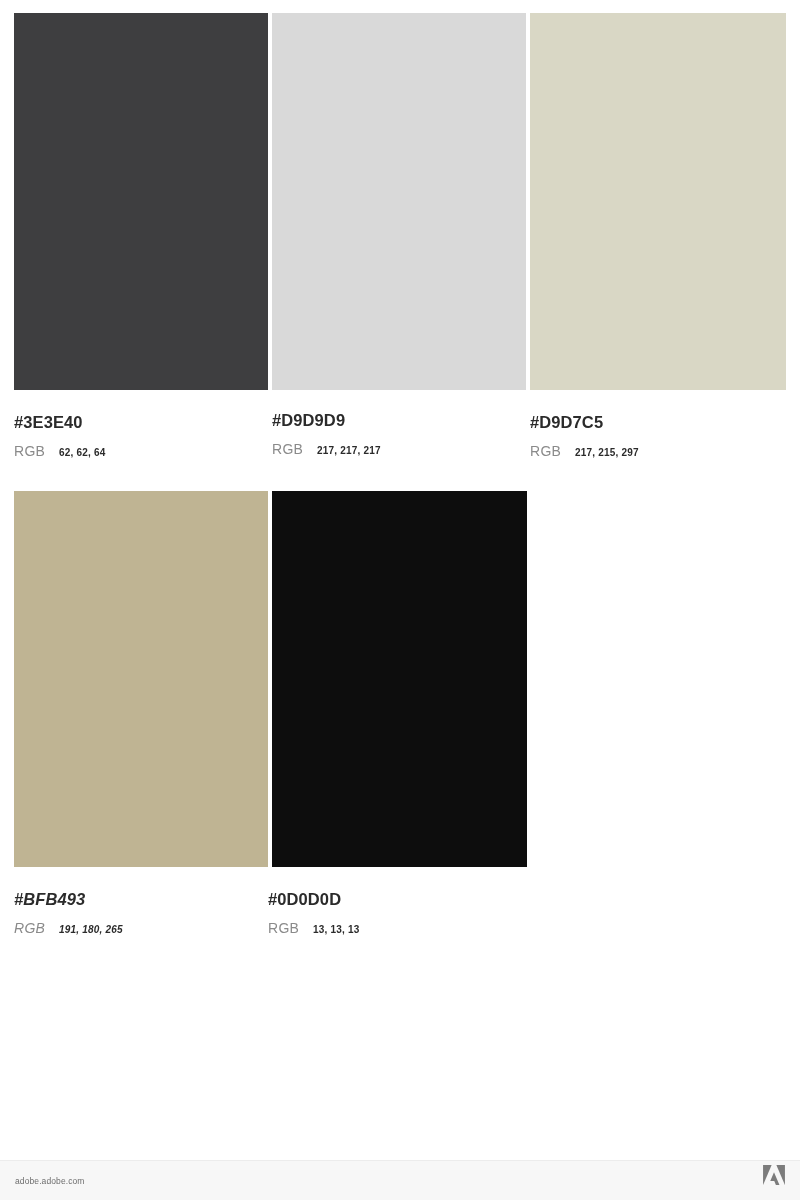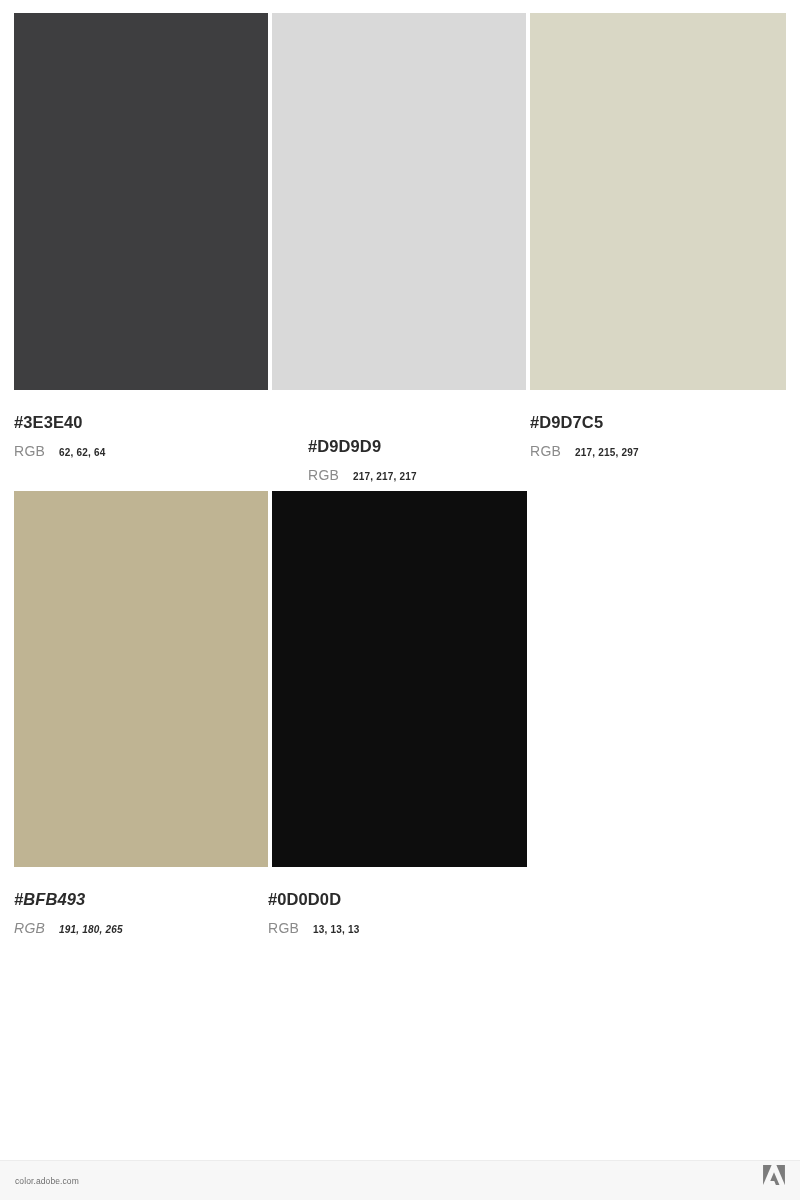--- a/index.html
+++ b/index.html
@@ -83,21 +83,21 @@
       <div class="meta" style="left: 14px; top: 414px;">
         <div class="hex">#3E3E40</div>
         <div class="rgb-line">
           <span class="rgb-label">RGB</span>
           <span class="rgb-values">62, 62, 64</span>
         </div>
       </div>
       <div class="swatch-cell" style="left: 272px; top: 13px; width: 254px; height: 377px;">
         <div class="swatch-chip" title="#D9D9D9" style="background: rgb(217, 217, 217);"></div>
       </div>
-      <div class="meta" style="left: 272px; top: 438px; margin-left: 36px;">
+      <div class="meta" style="left: 272px; top: 412px;">
         <div class="hex">#D9D9D9</div>
         <div class="rgb-line">
           <span class="rgb-label">RGB</span>
           <span class="rgb-values">217, 217, 217</span>
         </div>
       </div>
       <div class="swatch-cell" style="left: 530px; top: 13px; width: 256px; height: 377px;">
         <div class="swatch-chip" title="#D9D7C5" style="background: rgb(217, 215, 197);"></div>
       </div>
       <div class="meta" style="left: 530px; top: 414px;">
@@ -124,21 +124,21 @@
         <div class="hex">#0D0D0D</div>
         <div class="rgb-line">
           <span class="rgb-label">RGB</span>
           <span class="rgb-values">13, 13, 13</span>
         </div>
       </div>
     </div>
 
   <div id="footer"></div>
 
-  <div id="footer-url">color.adobe.com</div>
+  <div id="footer-url">adobe.adobe.com</div>
 
   <div id="adobe-logo">
     <svg viewBox="0 0 24 22" width="22" height="20" aria-hidden="true">
       <path d="M14.6 0H24v22L14.6 0z" fill="#7c7c7c"></path>
       <path d="M9.4 0H0v22L9.4 0z" fill="#7c7c7c"></path>
       <path d="M12 8.1l6 13.9h-3.9l-1.8-4.5H7.9L12 8.1z" fill="#7c7c7c"></path>
     </svg>
   </div>
 
 </div>

